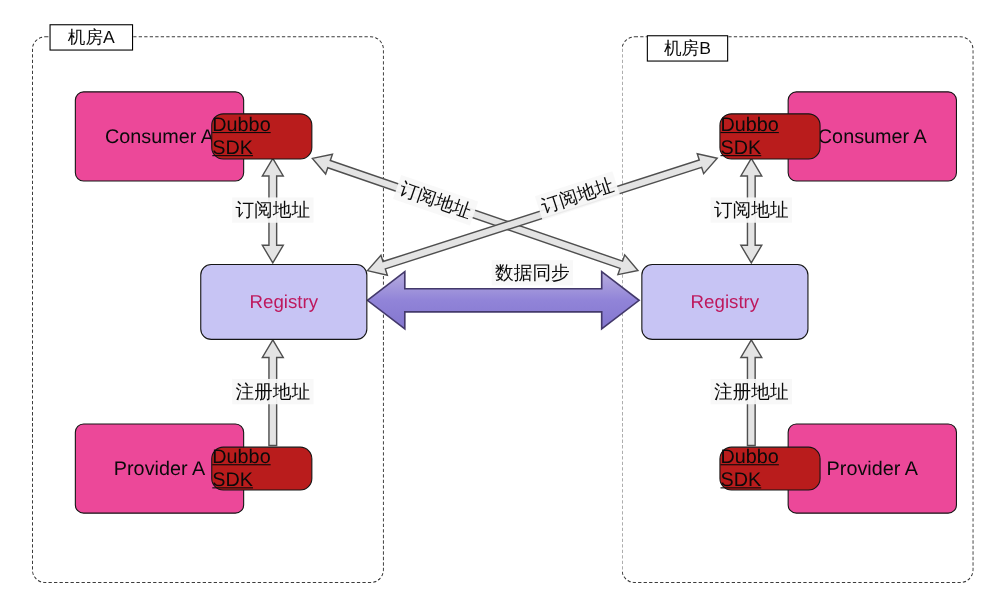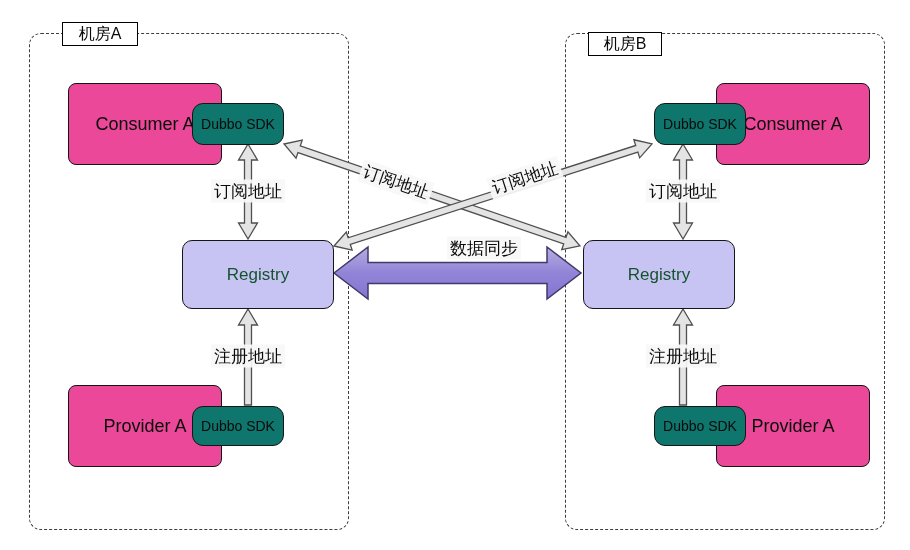--- a/index.html
+++ b/index.html
@@ -13,28 +13,28 @@
   }
   .arrow-layer{position:absolute;left:0;top:0;z-index:1;}
   .gray-arrow{fill:#e4e4e4;stroke:#4f4f4f;stroke-width:1.3;}
   .sync-arrow{fill:url(#syncGrad);stroke:#43396b;stroke-width:1.5;}
   .node{
     position:absolute;background:#ec4899;border:1px solid #151515;border-radius:8px;
     display:flex;align-items:center;justify-content:center;
     font-size:18px;color:#0a0a0a;z-index:2;
   }
   .sdk{
-    position:absolute;background:#0f766e;border:1px solid #151515;border-radius:11px;
+    position:absolute;background:#b91c1c;border:1px solid #151515;border-radius:11px;
     display:flex;align-items:center;justify-content:center;
-    font-size:14px;color:#0a0a0a;z-index:3;
+    font-size:18px;color:#0a0a0a;z-index:3;text-decoration:underline;
   }
   .registry{
     position:absolute;background:#c7c4f4;border:1px solid #151515;border-radius:10px;
     display:flex;align-items:center;justify-content:center;
-    font-size:17px;color:#14532d;z-index:2;
+    font-size:17px;color:#be185d;z-index:2;
   }
   .zone-label{
     position:absolute;background:#ffffff;border:1px solid #000;
     display:flex;align-items:center;justify-content:center;
     font-size:16px;color:#0a0a0a;z-index:3;
   }
   .edge-label{
     position:absolute;transform:translate(-50%,-50%);
     background:rgba(247,247,247,0.93);padding:0 3px;
     font-size:17px;color:#0a0a0a;white-space:nowrap;z-index:4;
@@ -67,21 +67,21 @@
 
     <path class="gray-arrow" transform="translate(683,309) rotate(90)" d="M0,0 L16,-9.5 L16,-3.5 L96,-3.5 L96,3.5 L16,3.5 L16,9.5 Z"></path>
 
     <path class="gray-arrow" transform="translate(284,144) rotate(19)" d="M0,0 L16,-9.5 L16,-3.5 L297,-3.5 L297,-9.5 L313,0 L297,9.5 L297,3.5 L16,3.5 L16,9.5 Z"></path>
 
     <path class="gray-arrow" transform="translate(334,246) rotate(-17.8)" d="M0,0 L16,-9.5 L16,-3.5 L318,-3.5 L318,-9.5 L334,0 L318,9.5 L318,3.5 L16,3.5 L16,9.5 Z"></path>
 
     <path class="sync-arrow" transform="translate(334,273)" d="M0,0 L34,-26 L34,-10.5 L213,-10.5 L213,-26 L247,0 L213,26 L213,10.5 L34,10.5 L34,26 Z"></path>
   </svg>
 
-  <div class="zone-label" style="left:62px;top:22px;width:74px;height:22px">机房A</div>
+  <div class="zone-label" style="left:45px;top:22px;width:74px;height:22px">机房A</div>
   <div class="zone-label" style="left:588px;top:32px;width:72px;height:22px">机房B</div>
 
   <div class="node" style="left:68px;top:83px;width:152px;height:80px">Consumer A</div>
   <div class="sdk" style="left:192px;top:103px;width:90px;height:40px">Dubbo SDK</div>
   <div class="registry" style="left:182px;top:240px;width:150px;height:67px">Registry</div>
   <div class="node" style="left:68px;top:385px;width:152px;height:80px">Provider A</div>
   <div class="sdk" style="left:192px;top:406px;width:90px;height:38px">Dubbo SDK</div>
 
   <div class="node" style="left:716px;top:83px;width:152px;height:80px">Consumer A</div>
   <div class="sdk" style="left:654px;top:103px;width:90px;height:40px">Dubbo SDK</div>

